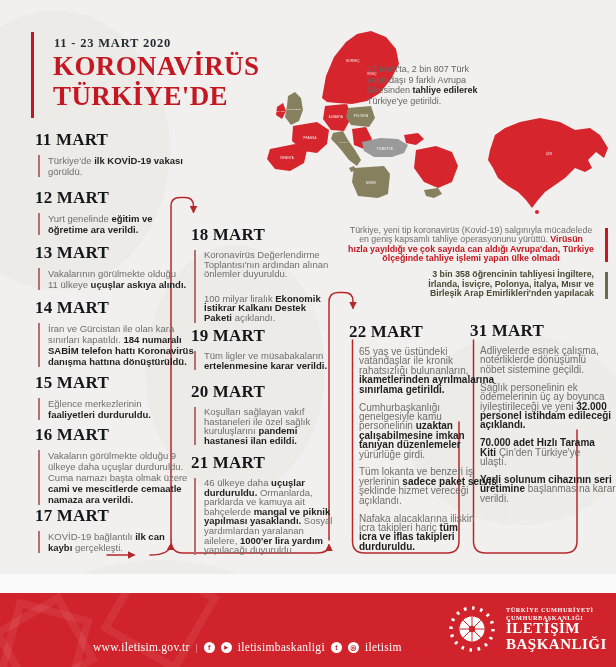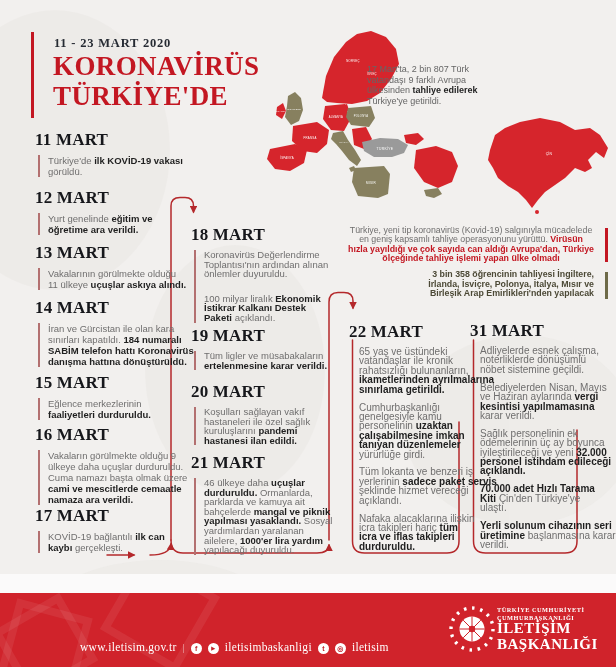--- a/index.html
+++ b/index.html
@@ -31,28 +31,28 @@
   
   .map-caption{left:367px;top:64px;z-index:3;white-space:pre-line;font:400 9px/10.6px "Liberation Sans",sans-serif;color:#666}
   .note1{right:22px;top:226px;z-index:3;text-align:center;white-space:pre-line;font:400 8.8px/9.3px "Liberation Sans",sans-serif;color:#6f6e6e}
   .note1-bar{right:8px;top:228px;width:3px;height:34px;background:#c31722;z-index:3}
   .note2{right:22px;top:270px;z-index:3;text-align:right;white-space:pre-line;font:700 8.8px/9.6px "Liberation Sans",sans-serif;color:#4c4936}
   .note2 .seg-b{color:#4c4936}
   .note2-bar{right:8px;top:272px;width:3px;height:27px;background:#6e6a48;z-index:3}
   
   .white-strip{left:0;top:574px;width:616px;height:19px;background:#fbfafa;z-index:3}
   .footer{left:0;top:593px;width:616px;height:74px;background:#d0232b;z-index:4}
-  .footer-left{position:absolute;left:80px;top:640px;z-index:5;display:flex;align-items:flex-end;gap:6px;color:#fff}
+  .footer-left{position:absolute;left:93px;top:640px;z-index:5;display:flex;align-items:center;gap:6px;color:#fff}
   .site{font:400 11.5px/14px "Liberation Serif",serif;color:#fff;letter-spacing:.3px}
   .fsep{opacity:.6;font:400 11px/14px "Liberation Serif",serif}
   .sic{width:11px;height:11px;border-radius:50%;background:#fff;color:#c21e26;
        font:700 7px/11px "Liberation Sans",sans-serif;text-align:center;flex:0 0 auto}
   .sic.play{font-size:5px}
   .handle{font:400 11.5px/14px "Liberation Serif",serif;color:#fff;letter-spacing:.3px}
-  .footer-brand{position:absolute;left:447px;top:599px;z-index:5;display:flex;align-items:center;color:#fff}
+  .footer-brand{position:absolute;left:447px;top:599px;z-index:5;display:flex;align-items:center;gap:9px;color:#fff}
   .org{display:flex;flex-direction:column}
   .org .s{font:700 6.3px/7.5px "Liberation Serif",serif;letter-spacing:.5px}
   .org .l{font:700 15px/15.5px "Liberation Serif",serif;letter-spacing:.5px}
   .map-label{font-family:"Liberation Sans",sans-serif;fill:#fff;letter-spacing:.3px}
 </style>
 </head>
 <body>
 
 <svg id="watermark" class="abs" width="616" height="667">
   <g fill="#eae7e4" opacity="0.5">
@@ -257,24 +257,20 @@
 icra ve iflas takipleri
 durduruldu.</span></p>
   </div>
 </div>
 <div class="ev col-r" style="left:466px;top:318px">
   <h3>31 MART</h3>
   <div class="body">
     <p><span>Adliyelerde esnek çalışma,
 noterliklerde dönüşümlü
 nöbet sistemine geçildi.</span></p>
-    <p><span>Belediyelerden Nisan, Mayıs
-ve Haziran aylarında </span><span class="seg-b">vergi
-kesintisi yapılmamasına</span><span>
-karar verildi.</span></p>
     <p><span>Sağlık personelinin ek
 ödemelerinin üç ay boyunca
 iyileştirileceği ve yeni </span><span class="seg-b">32.000
 personel istihdam edileceği
 açıklandı.</span></p>
     <p><span class="seg-b">70.000 adet Hızlı Tarama
 Kiti</span><span> Çin'den Türkiye'ye
 ulaştı.</span></p>
     <p><span class="seg-b">Yerli solunum cihazının seri
 üretimine</span><span> başlanmasına karar

